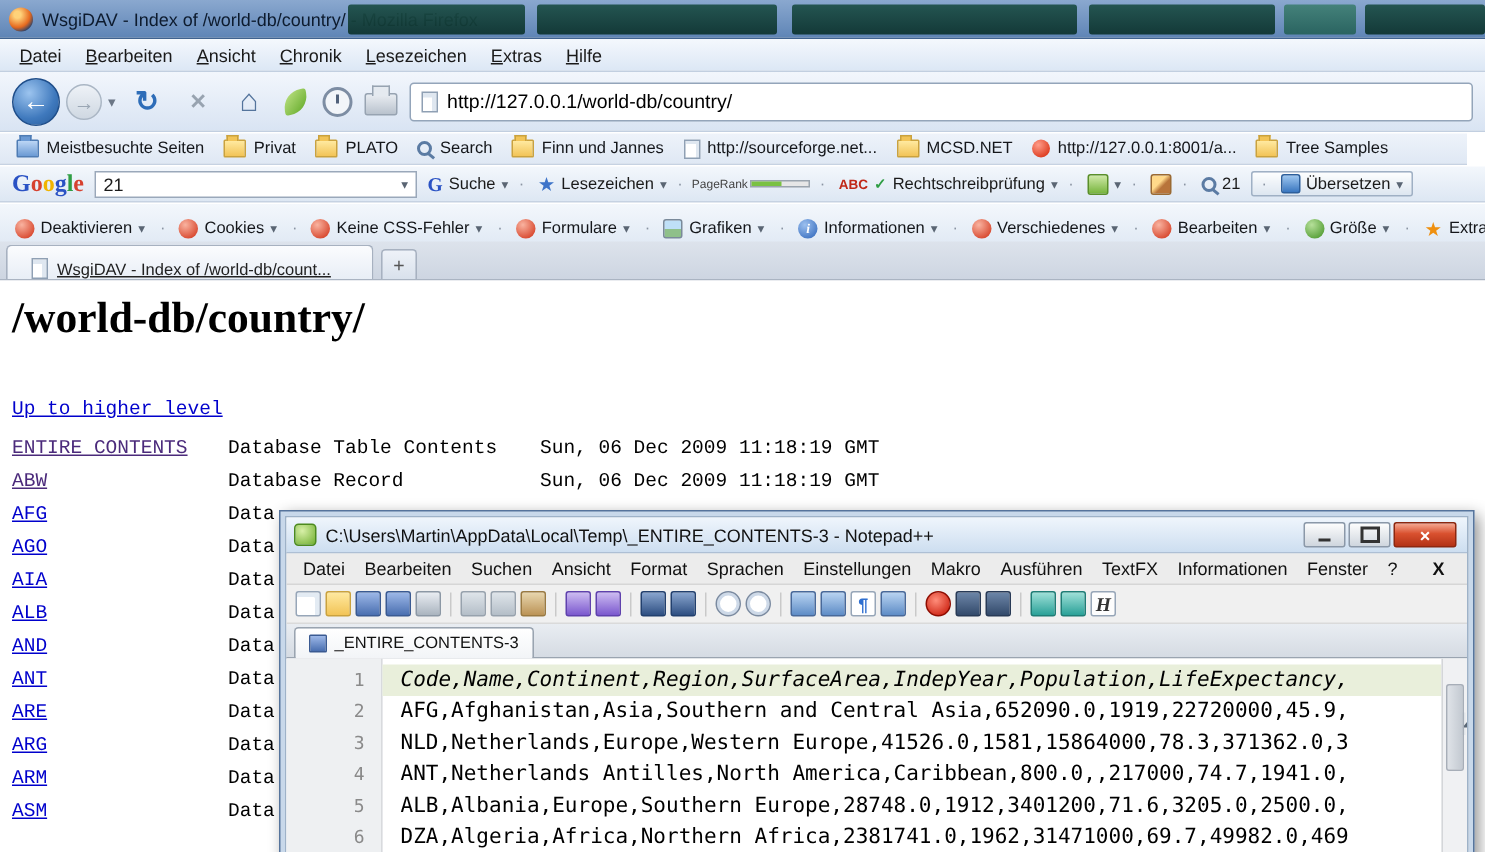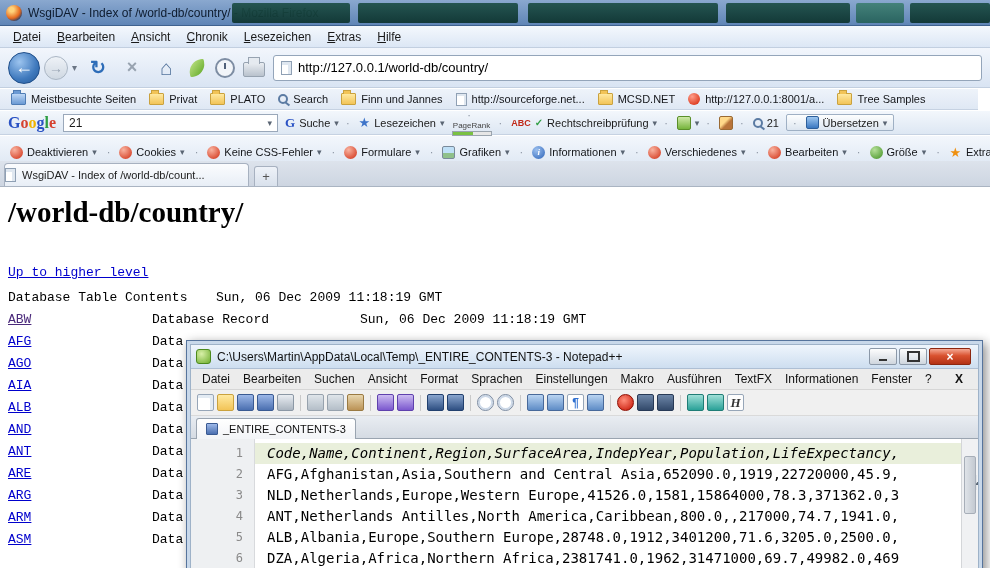--- a/index.html
+++ b/index.html
@@ -83,21 +83,21 @@
   .glogo span:nth-child(3){color:#f0b400}.glogo span:nth-child(4){color:#2a52c4}
   .glogo span:nth-child(5){color:#2f9e44}.glogo span:nth-child(6){color:#d6412f}
   .gsearch { width:215px; height:18px; background:#fff; border:1px solid #9aa8ba;
     display:flex; align-items:center; justify-content:space-between; padding:0 5px; }
   .gval { font-size:12px; }
   .car { color:#5a6573; font-size:9px; }
   .gi { display:flex; align-items:center; gap:4px; white-space:nowrap; }
   .gi + .gi::before { content:"·"; color:#8a94a2; margin-right:5px; }
   .gG { color:#2a52c4; font-weight:bold; font-size:13px; font-family:"Liberation Serif",serif; }
   .gstar { color:#3e74c9; font-size:13px; }
-  .pr { display:flex; flex-direction:column; gap:1px; }
+  .pr { display:flex; flex-direction:row; gap:1px; }
   .pr .lbl { font-size:8px; color:#444; line-height:1; }
   .pr .bar { width:40px; height:5px; background:#e6e6e6; border:1px solid #9aa4ae; position:relative; }
   .pr .bar::after { content:""; position:absolute; left:0; top:0; bottom:0; width:55%; background:#7ac143; }
   .abc { font-size:9px; font-weight:bold; color:#c02818; letter-spacing:0; }
   .chk { color:#2f9e44; font-size:10px; font-weight:bold; }
   .gico-green { width:14px; height:14px; border-radius:2px; background:linear-gradient(#cfe9a8,#76b43c); border:1px solid #5a8f2a; }
   .gico-pencil { width:14px; height:14px; border-radius:2px; border:1px solid #9a6a33;
     background:linear-gradient(135deg,#ffd98a 40%,#b8743a 60%); }
   .gtr { border:1px solid #9fb0c4; border-radius:2px; background:linear-gradient(#fdfefe,#dde6f0); padding:1px 6px; }
   .gico-tr { width:13px; height:13px; border-radius:2px; border:1px solid #2d5f9b; background:linear-gradient(#9ec7f0,#3a77c0); }
@@ -115,21 +115,21 @@
   .c-green { background:radial-gradient(circle at 35% 30%,#b6e09a,#3f8f1f); }
   .c-pic { border-radius:2px; border:1px solid #7a8a9a; background:linear-gradient(#bfe0f7 50%,#8fc08a 50%); }
   .c-star { background:none; color:#ef9010; font-size:13px; line-height:13px; text-align:center; }
 
   
   .ff-tabbar { position:absolute; top:161px; left:0; right:0; height:26px;
     background:linear-gradient(#dde3ec,#cdd5e1); border-bottom:1px solid #aab4c2;
     display:flex; align-items:flex-end; padding:2px 4px 0; }
   .ff-tab { height:23px; min-width:245px; background:linear-gradient(#fbfcfe,#e8eef6);
     border:1px solid #a7b1c0; border-bottom:none; border-radius:4px 4px 0 0;
-    display:flex; align-items:center; gap:6px; padding:0 0; font-size:11px; color:#222; }
+    display:flex; align-items:flex-end; gap:6px; padding:0 16px; font-size:11px; color:#222;text-decoration:underline; }
   .newtab { width:24px; height:20px; margin-left:5px; border:1px solid #a7b1c0; border-bottom:none;
     border-radius:3px 3px 0 0; background:linear-gradient(#eef2f8,#d9e1ec);
     display:flex; align-items:center; justify-content:center; font-size:13px; color:#555; }
 
   
   .ff-content { position:absolute; top:187px; left:0; right:0; bottom:0; background:#fff; overflow:hidden; }
   .dir-h1 { font-family:"Liberation Serif",serif; font-size:29px; font-weight:bold; color:#000; margin:9px 0 0 8px; }
   .up { display:inline-block; margin:36px 0 0 8px; font-family:"Liberation Mono",monospace;
     font-size:13px; color:#0000cc; text-decoration:underline; }
   .listing { margin:7px 0 0 8px; font-family:"Liberation Mono",monospace; font-size:13px; line-height:22px; }
@@ -404,21 +404,21 @@
         <span class="pic-page"></span>
         <span>WsgiDAV - Index of /world-db/count...</span>
       </span>
       <span class="newtab">+</span>
     </div>
 
     <div class="ff-content">
       <h1 class="dir-h1">/world-db/country/</h1>
       <a class="up">Up to higher level</a>
       <div class="listing">
-        <div class="lrow visited"><span class="ltype">Database Table Contents</span><span class="ldate">Sun, 06 Dec 2009 11:18:19 GMT</span></div>
+        <div class="lrow visited"><span class="lname">ENTIRE CONTENTS</span><span class="ltype">Database Table Contents</span><span class="ldate">Sun, 06 Dec 2009 11:18:19 GMT</span></div>
         <div class="lrow visited"><span class="lname">ABW</span><span class="ltype">Database Record</span><span class="ldate">Sun, 06 Dec 2009 11:18:19 GMT</span></div>
         <div class="lrow"><span class="lname">AFG</span><span class="ltype">Data</span><span class="ldate"></span></div>
         <div class="lrow"><span class="lname">AGO</span><span class="ltype">Data</span><span class="ldate"></span></div>
         <div class="lrow"><span class="lname">AIA</span><span class="ltype">Data</span><span class="ldate"></span></div>
         <div class="lrow"><span class="lname">ALB</span><span class="ltype">Data</span><span class="ldate"></span></div>
         <div class="lrow"><span class="lname">AND</span><span class="ltype">Data</span><span class="ldate"></span></div>
         <div class="lrow"><span class="lname">ANT</span><span class="ltype">Data</span><span class="ldate"></span></div>
         <div class="lrow"><span class="lname">ARE</span><span class="ltype">Data</span><span class="ldate"></span></div>
         <div class="lrow"><span class="lname">ARG</span><span class="ltype">Data</span><span class="ldate"></span></div>
         <div class="lrow"><span class="lname">ARM</span><span class="ltype">Data</span><span class="ldate"></span></div>

